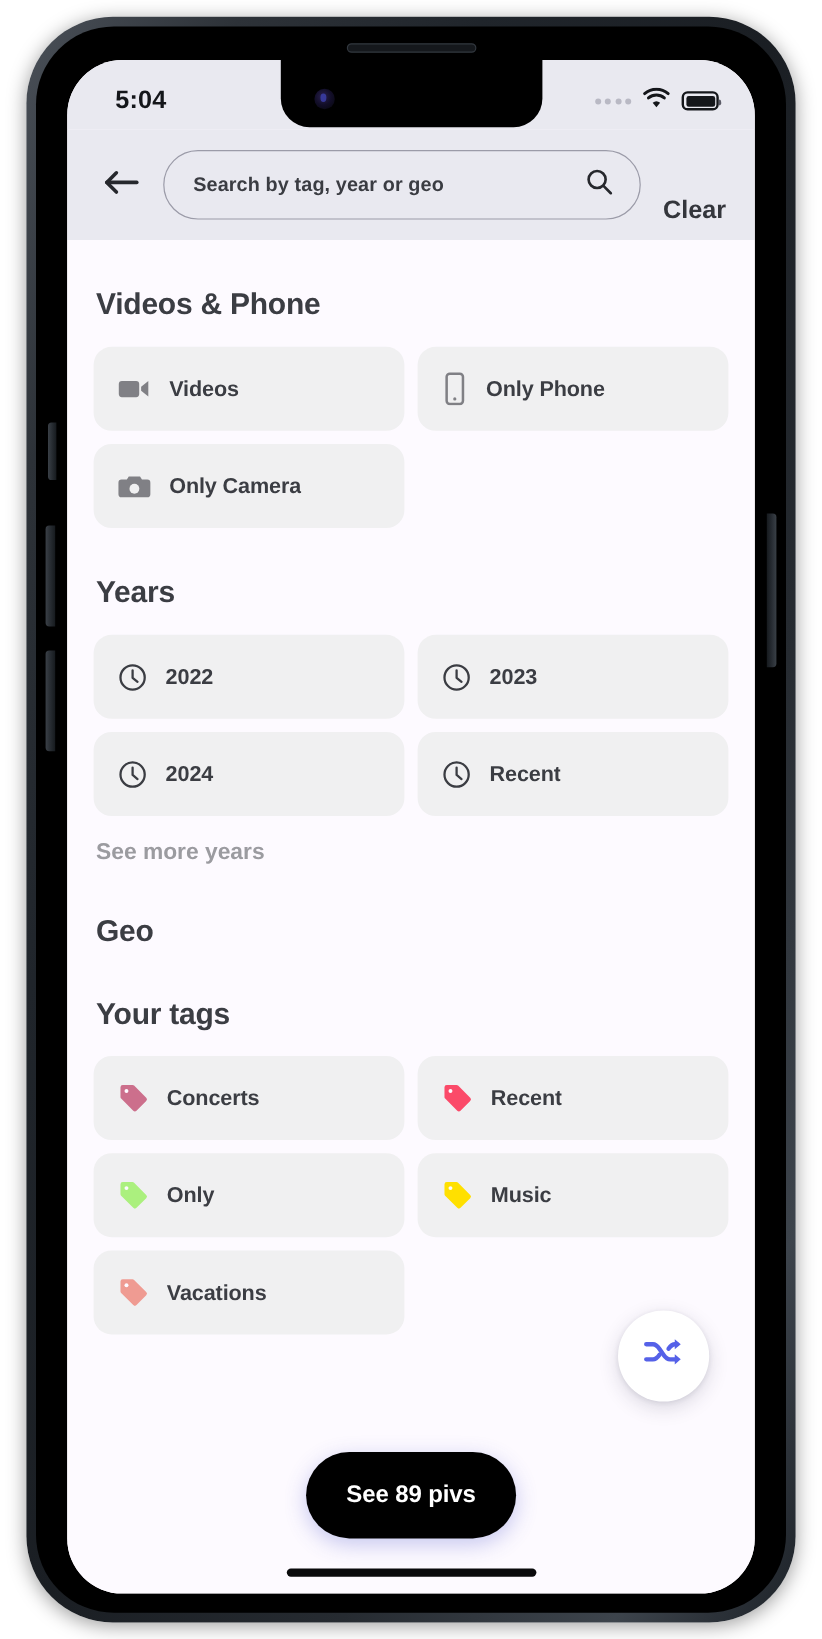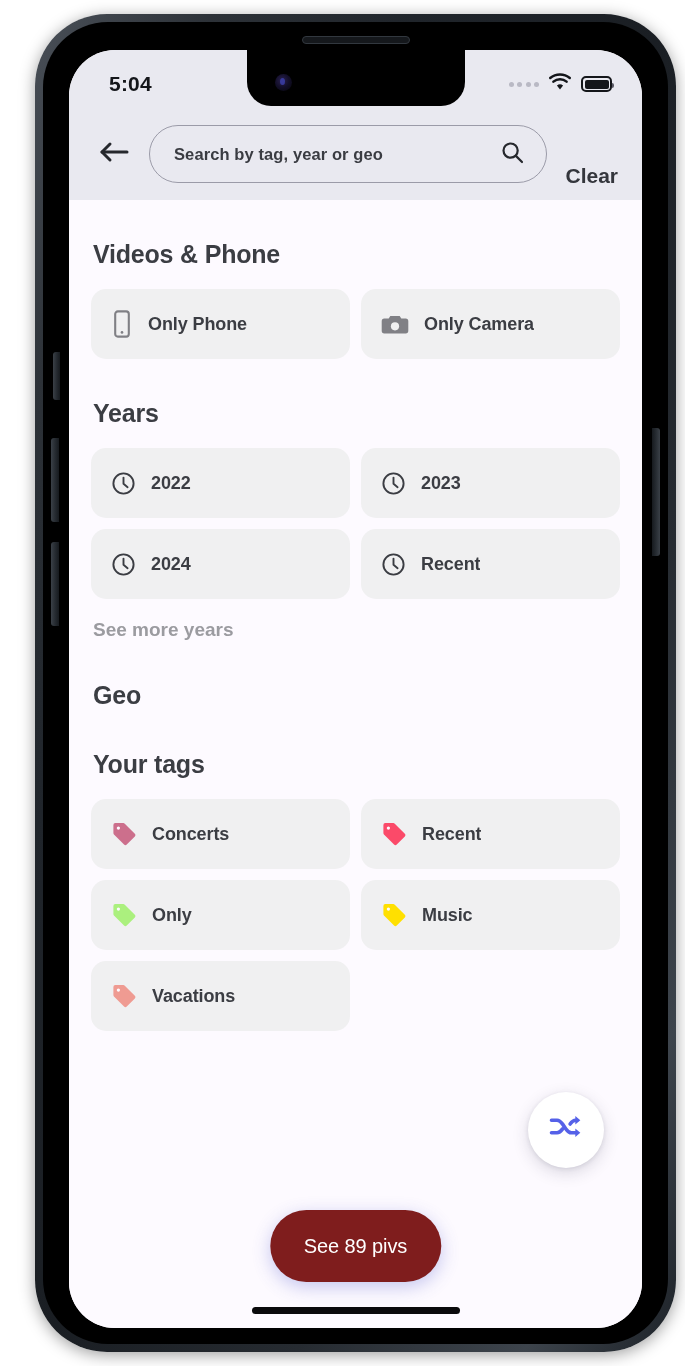--- a/index.html
+++ b/index.html
@@ -8,21 +8,21 @@
     width: 685px;
     height: 1366px;
     overflow: hidden;
     background: #ffffff;
     font-family: "Liberation Sans", sans-serif;
   }
 
   
   #phone-frame {
     position: absolute;
-    left: 35px;
+    left: 22px;
     top: 14px;
     width: 641px;
     height: 1338px;
     border-radius: 72px;
     background: linear-gradient(115deg, #4a5058 0%, #2d3238 14%, #20252b 30%,
                                 #1a1e23 50%, #262b31 70%, #3d444c 88%, #1d2228 100%);
     box-shadow: 0 3px 16px rgba(0,0,0,.38);
   }
   #phone-inner-bezel {
     position: absolute;
@@ -244,25 +244,25 @@
     cursor: pointer;
   }
   #see-pivs-button {
     position: absolute;
     left: 50%;
     transform: translateX(-50%);
     top: 1160px;
     height: 72px;
     padding: 0 34px;
     border-radius: 36px;
-    background: #7f1d1d;
+    background: #000000;
     display: flex; align-items: center; justify-content: center;
     color: #fff;
     font-size: 20px;
-    font-weight: 400;
+    font-weight: 700;
     letter-spacing: -.1px;
     box-shadow: 0 5px 18px rgba(70,80,200,.3);
     z-index: 26;
     cursor: pointer;
     white-space: nowrap;
   }
 
   
   #home-indicator {
     position: absolute;
@@ -335,20 +335,29 @@
 
       <div id="clear-button">Clear</div>
     </div>
 
     <div id="content">
 
       <div>
         <div class="section-title">Videos &amp; Phone</div>
         <div class="chip-grid">
 
+          <div class="chip">
+            <span class="chip-icon">
+              <svg width="28" height="22" viewBox="0 0 28 22">
+                <rect x="1" y="4.5" width="17" height="13.5" rx="2.6" fill="#808085"></rect>
+                <path d="M19.6 9.3 L25.6 4.6 v12.8 l-6-4.7 Z" fill="#808085"></path>
+              </svg>
+            </span>
+            <span class="chip-label">Videos</span>
+          </div>
 
           <div class="chip">
             <span class="chip-icon">
               <svg width="22" height="28" viewBox="0 0 22 28">
                 <rect x="4.2" y="1.4" width="13.6" height="25.2" rx="2.6" stroke="#808085" stroke-width="2.1" fill="none"></rect>
                 <circle cx="11" cy="22.4" r="1.35" fill="#808085"></circle>
               </svg>
             </span>
             <span class="chip-label">Only Phone</span>
           </div>

